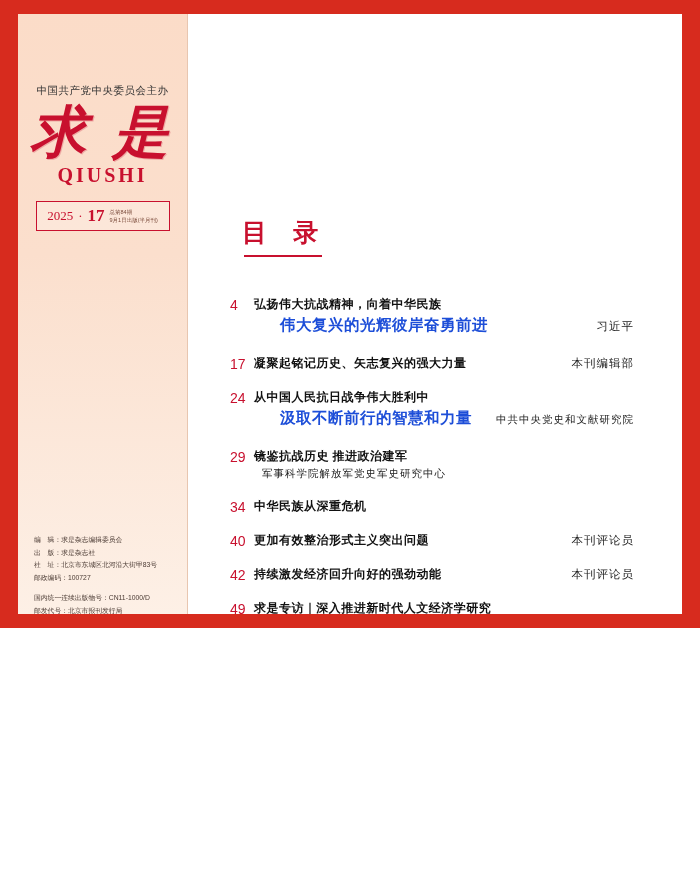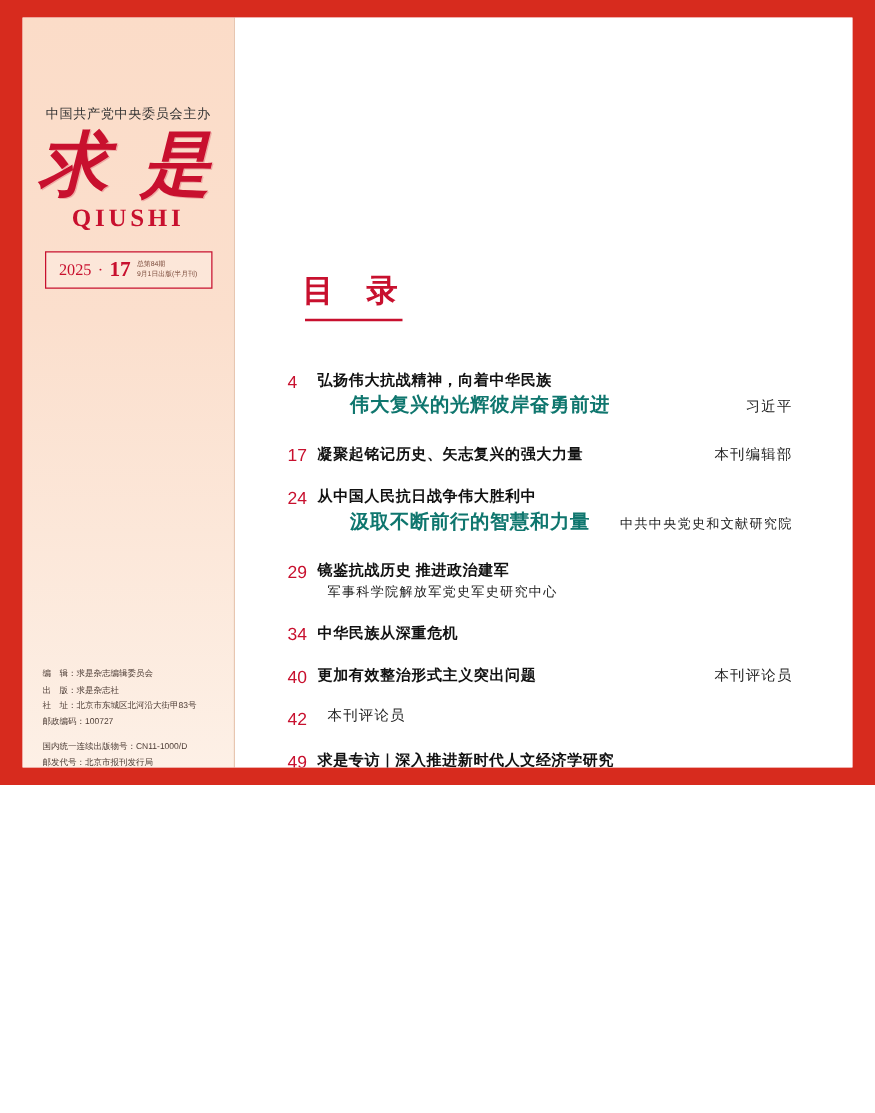--- a/index.html
+++ b/index.html
@@ -173,21 +173,21 @@
   .ttl {
     font-size: 12px;
     color: #111;
     font-weight: bold;
     letter-spacing: 0.5px;
     font-family: "Liberation Serif", serif;
     line-height: 1.5;
   }
   .ttl2 {
     font-size: 15.5px;
-    color: #0f766e;
+    color: #1d4ed8;
     font-weight: bold;
     letter-spacing: 0.5px;
     font-family: "Liberation Serif", serif;
     line-height: 1.6;
     padding-left: 26px;
   }
   .author {
     font-size: 11.5px;
     color: #222;
     white-space: nowrap;
@@ -312,20 +312,21 @@
               <div class="ttl">更加有效整治形式主义突出问题</div>
               <div class="author">本刊评论员</div>
             </div>
           </div>
         </div>
 
         <div class="entry">
           <div class="pg">42</div>
           <div class="body">
             <div class="ttl-line">
+              <div class="ttl">持续激发经济回升向好的强劲动能</div>
               <div class="author">本刊评论员</div>
             </div>
           </div>
         </div>
 
 
         <div class="entry">
           <div class="pg">49</div>
           <div class="body">
             <div class="ttl">求是专访｜深入推进新时代人文经济学研究</div>

